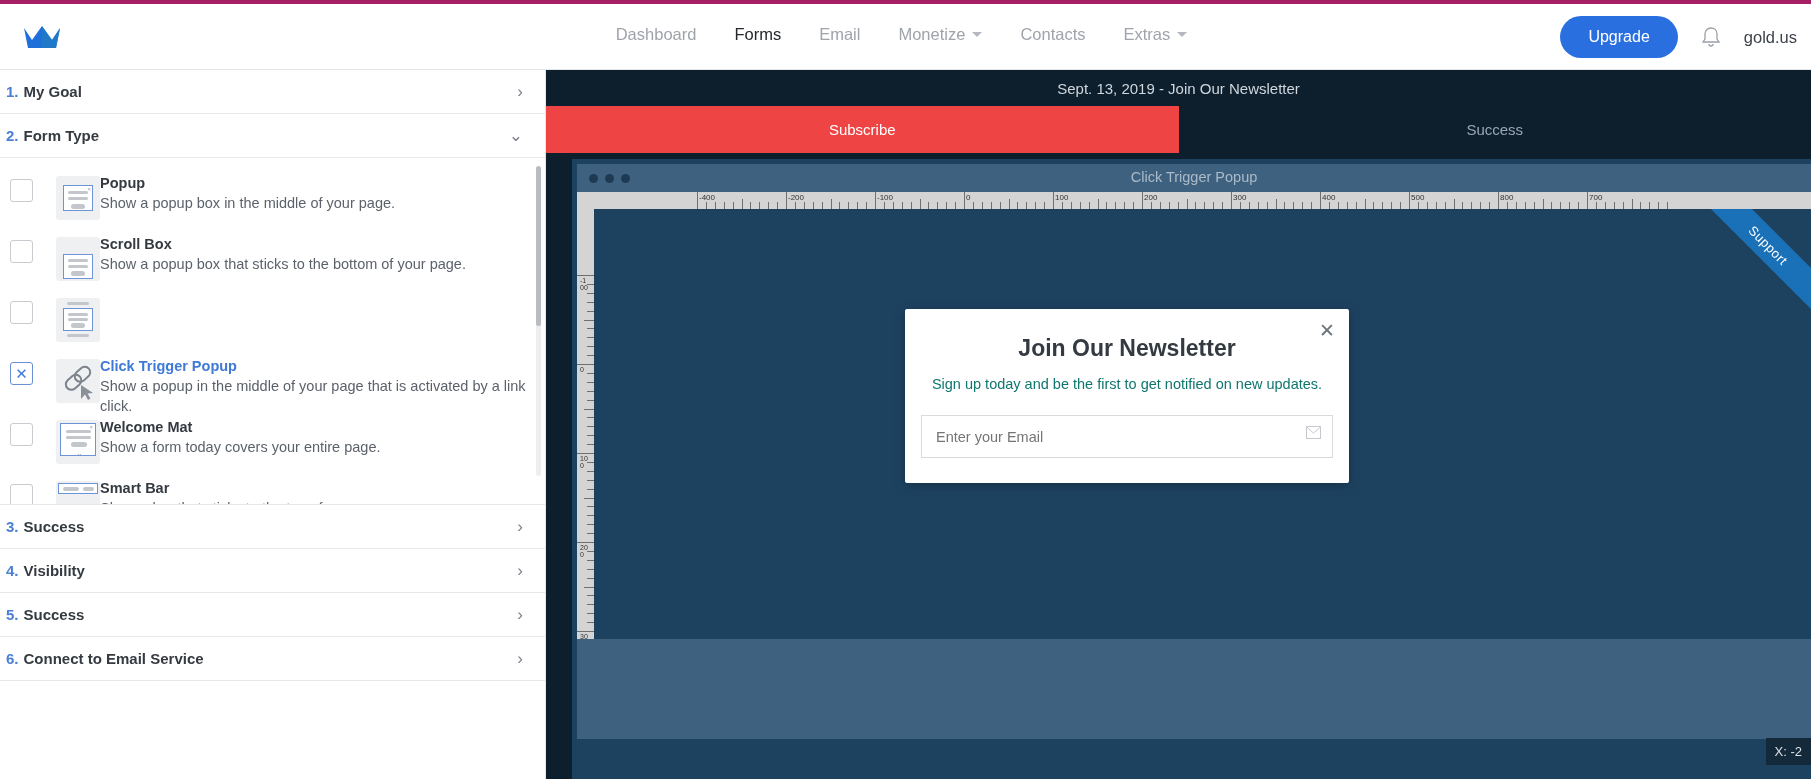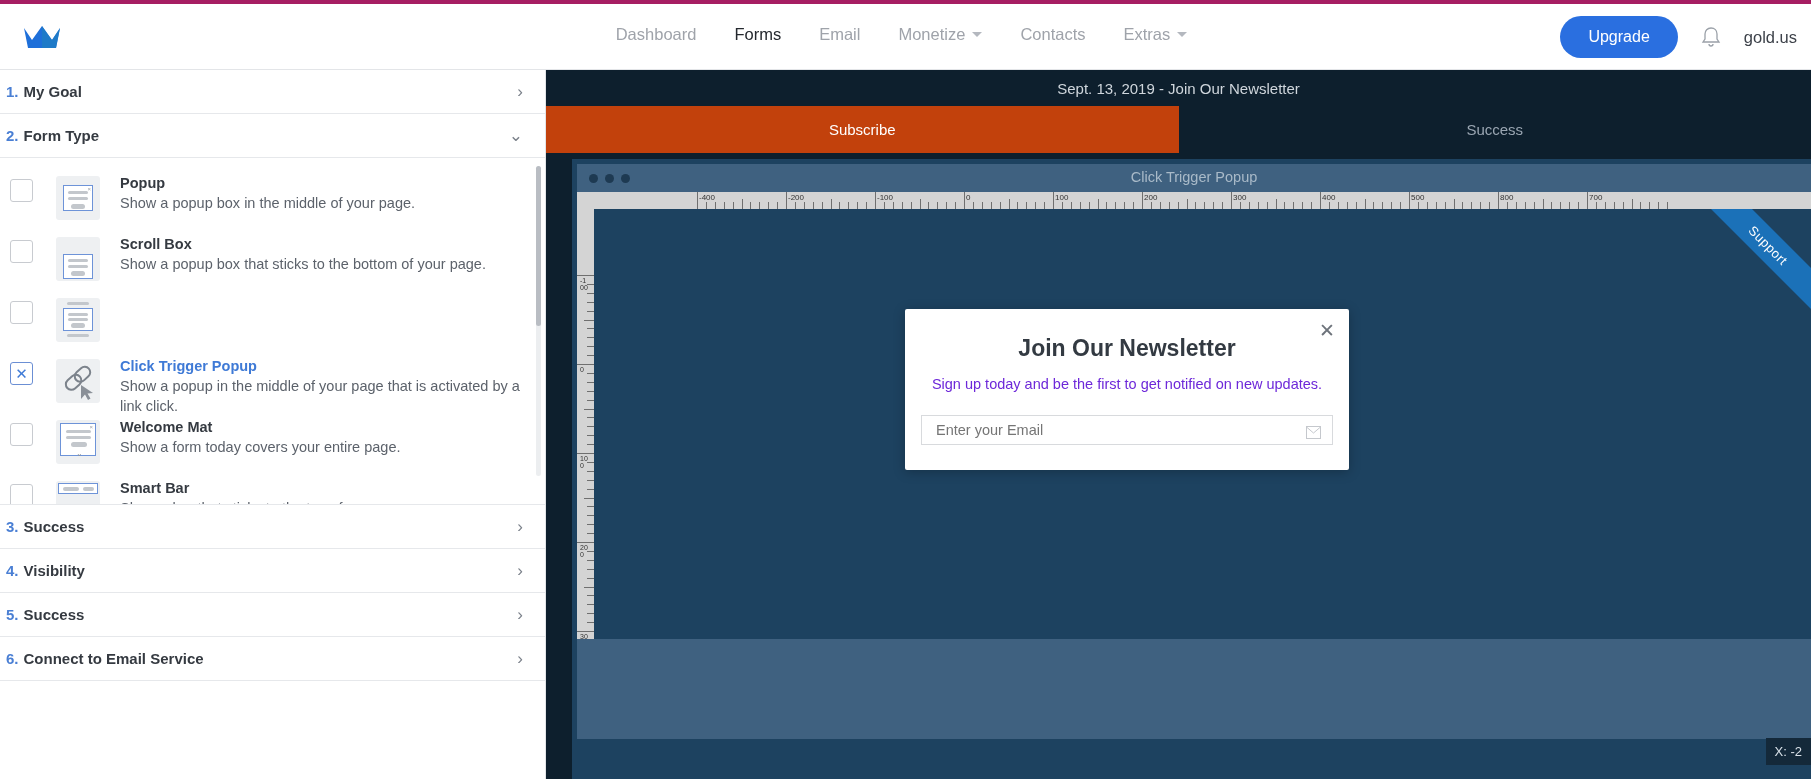--- a/index.html
+++ b/index.html
@@ -76,21 +76,21 @@
     width: 23px; height: 23px; border: 1px solid #c8cbd0; border-radius: 3px;
     background: #fff; flex: none; margin-top: 9px; margin-left: 2px;
     display: flex; align-items: center; justify-content: center;
     font-size: 15px; color: #3f7ad6; line-height: 1;
   }
   .ft-check.checked { border-color: #6b8fd4; }
   .ft-thumb {
     width: 44px; height: 44px; background: #eef0f2; border-radius: 3px;
     flex: none; margin: 6px 0 0 23px; position: relative; overflow: hidden;
   }
-  .ft-text { margin-left: 20px; padding-top: 4px; }
+  .ft-text { margin-left: 0; padding-top: 4px; }
   .ft-title { font-size: 14.5px; font-weight: bold; color: #353a41; line-height: 19px; }
   .ft-title.sel { color: #3f7ad6; }
   .ft-desc { font-size: 14.5px; color: #5c626b; line-height: 20px; }
 
   
   .mini { position: absolute; border: 1px solid #6d93d8; background: #fff; }
   .bar { position: absolute; background: #c3c7cc; border-radius: 2px; }
   .pill { position: absolute; background: #c3c7cc; border-radius: 4px; }
   .tiny-x { position: absolute; font-size: 6px; color: #9aa0a8; }
 
@@ -110,21 +110,21 @@
   }
   .preview-title {
     height: 36px; display: flex; align-items: center; justify-content: center;
     color: #cfd6dc; font-size: 15px;
   }
   .tabs { display: flex; height: 47px; }
   .tab {
     flex: 1; display: flex; align-items: center; justify-content: center;
     font-size: 15px; cursor: pointer;
   }
-  .tab.active { background: #c2410c; color: #ffffff; }
+  .tab.active { background: #ef4444; color: #ffffff; }
   .tab.inactive { background: #0d1f2d; color: #9aa6b2; }
 
   .stage {
     position: relative; margin: 6px 0 0 26px; width: 1239px; height: 620px;
     background: #1d4260;
   }
   .browser {
     position: absolute; left: 5px; top: 5px; width: 1234px; height: 575px;
     background: #3f6180;
   }
@@ -167,24 +167,24 @@
     box-shadow: 0 2px 12px rgba(0,0,0,.25);
   }
   .popup-close {
     position: absolute; right: 14px; top: 12px; font-size: 19px;
     color: #6d737b; cursor: pointer; line-height: 1;
   }
   .popup-h1 {
     text-align: center; font-size: 23px; font-weight: bold; color: #333a42;
   }
   .popup-sub {
-    text-align: center; font-size: 14.5px; color: #6d28d9; margin-top: 14px;
+    text-align: center; font-size: 14.5px; color: #0f766e; margin-top: 14px;
   }
   .email-field {
-    position: relative; margin: 23px 16px 1px; height: 30px;
+    position: relative; margin: 23px 16px 1px; height: 43px;
     border: 1px solid #d8dadd; background: #fff;
     display: flex; 
   }
   .email-input {
     border: none; outline: none; background: transparent; width: 100%;
     font-size: 14.5px; color: #5a6069; padding: 0 34px 0 14px;
     font-family: "Liberation Sans", sans-serif;
   }
   .email-icon { position: absolute; right: 11px; top: 10px; opacity: .5; }
   .subscribe-btn {

